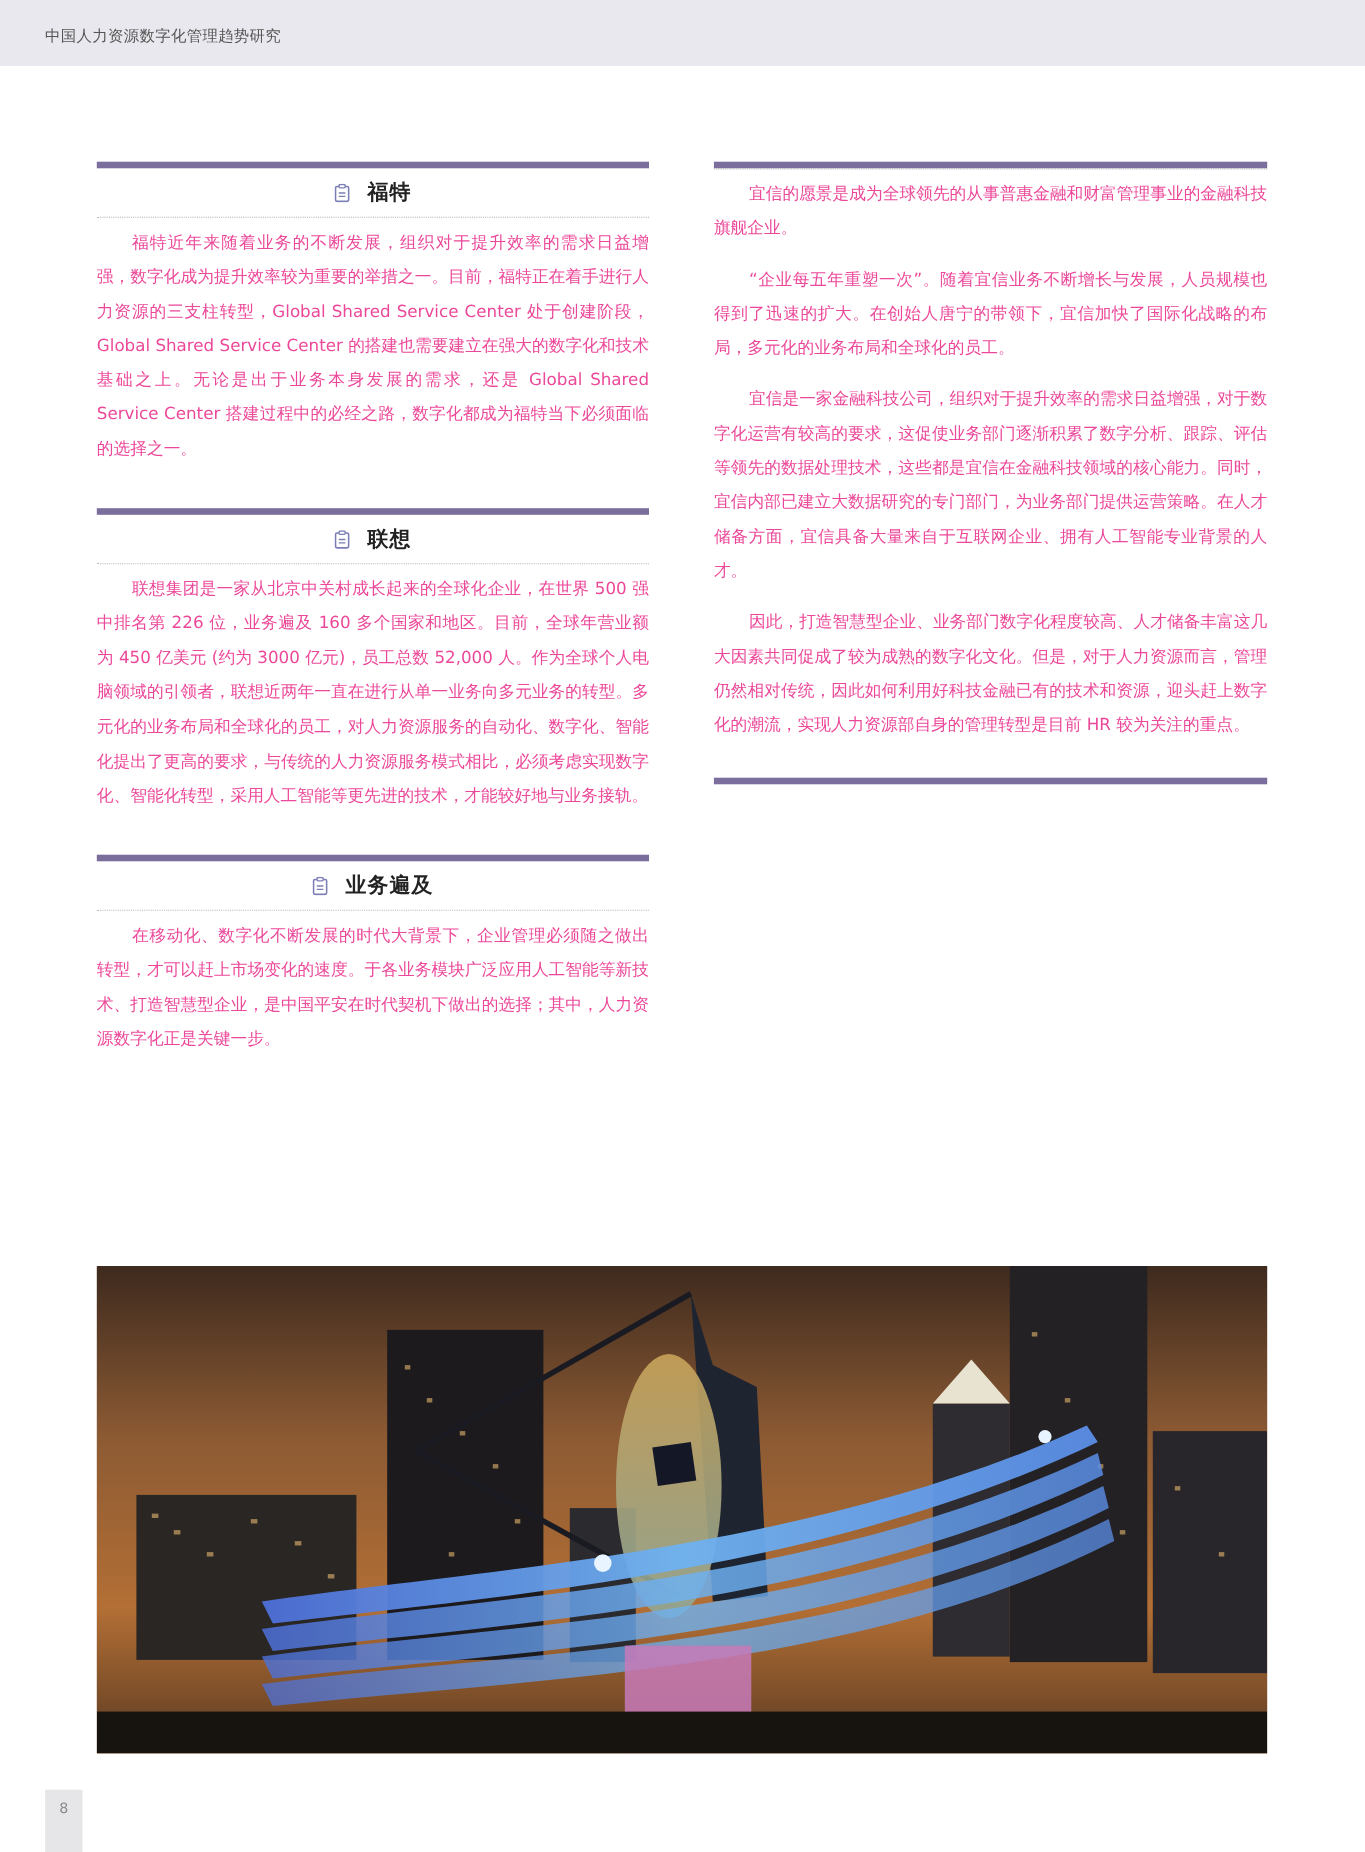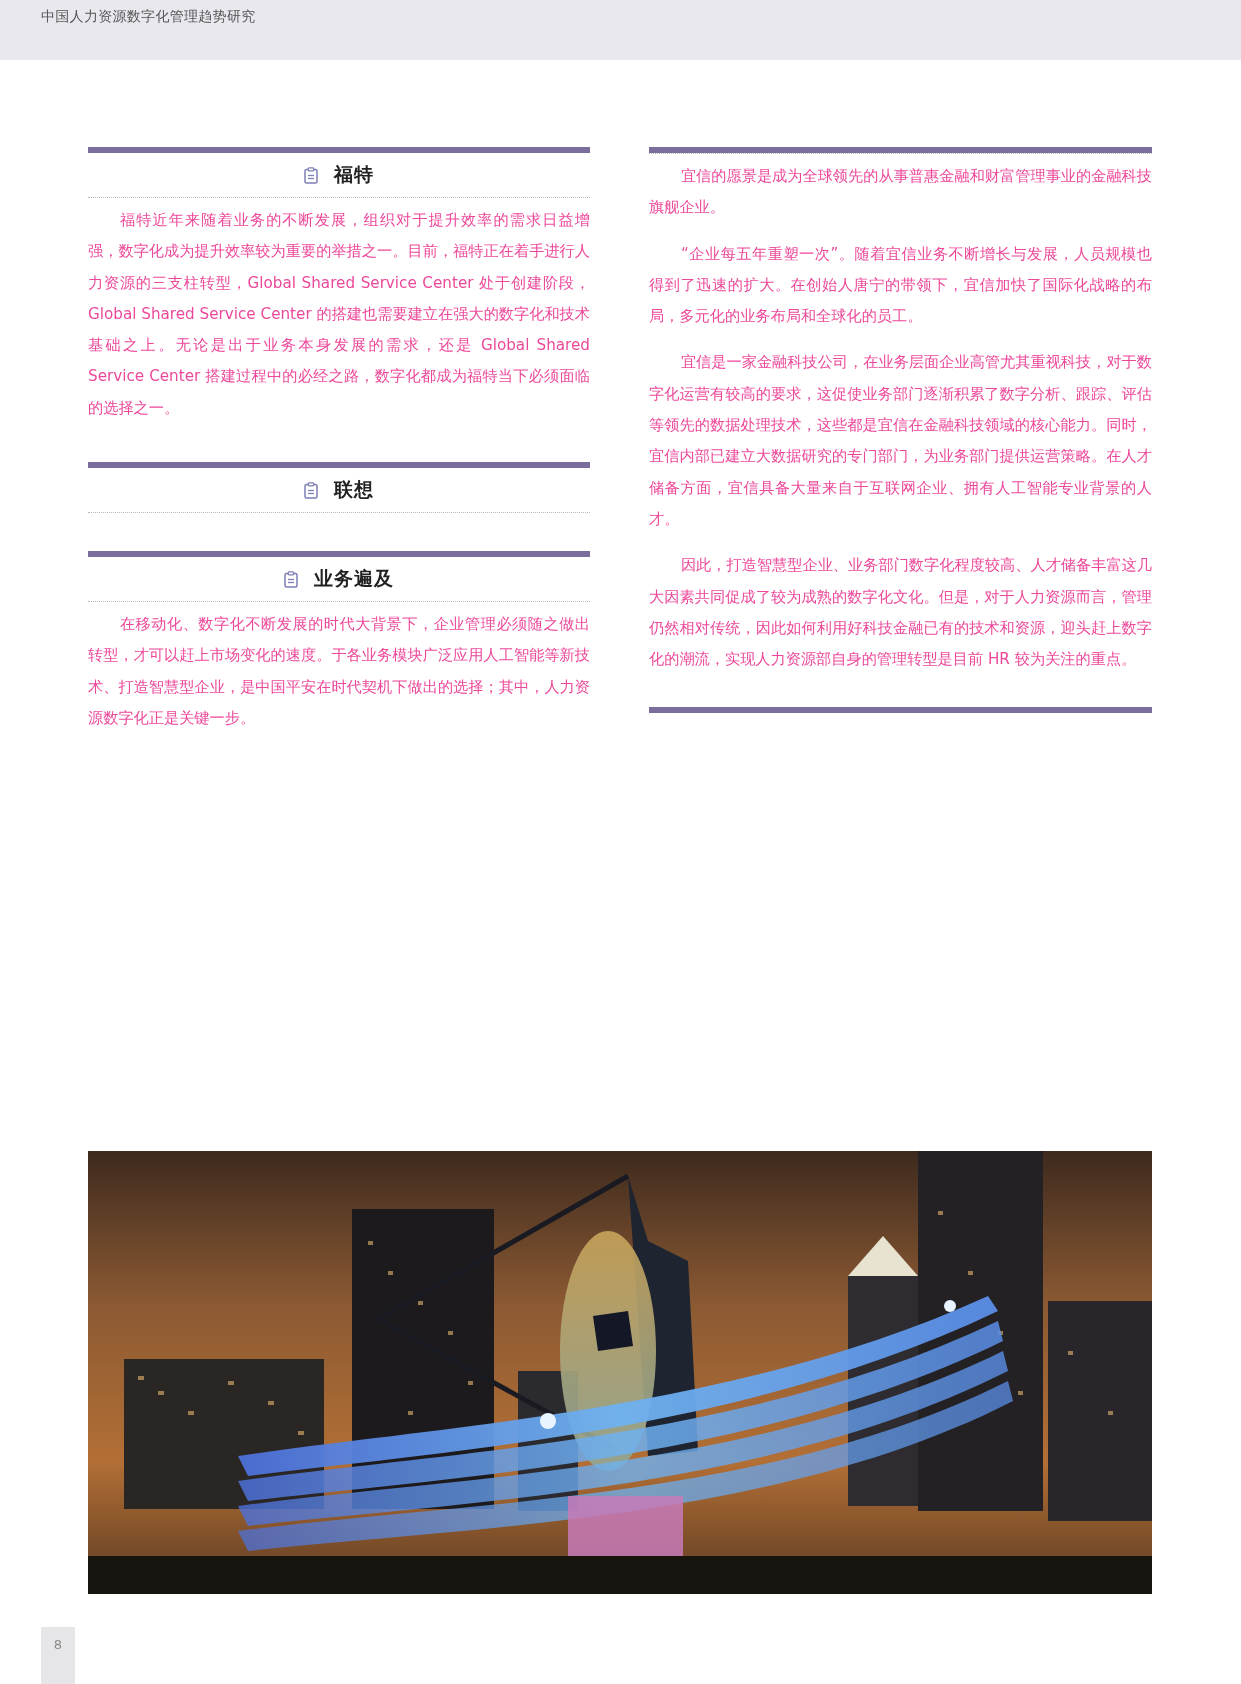--- a/index.html
+++ b/index.html
@@ -17,21 +17,21 @@
     .header-bar {
       position: absolute;
       left: 0; top: 0;
       width: 1241px;
       height: 60px;
       background: #e9e8ee;
     }
     .header-title {
       position: absolute;
       left: 41px;
-      top: 8px;
+      top: 24px;
       font-size: 14px;
       color: #555555;
       letter-spacing: 0.3px;
     }
     .column {
       position: absolute;
       top: 147px;
     }
     .col-left { left: 88px; width: 502px; }
     .col-right { left: 649px; width: 503px; }
@@ -143,20 +143,21 @@
         <svg width="14" height="17" viewBox="0 0 14 17">
             <rect x="1" y="2.5" width="12" height="13.5" rx="1.5" fill="none" stroke="#7b7fb5" stroke-width="1.5"></rect>
             <rect x="4.2" y="0.8" width="5.6" height="3" rx="1" fill="#fff" stroke="#7b7fb5" stroke-width="1.3"></rect>
             <line x1="4" y1="8.5" x2="10" y2="8.5" stroke="#7b7fb5" stroke-width="1.3"></line>
             <line x1="4" y1="11.5" x2="10" y2="11.5" stroke="#7b7fb5" stroke-width="1.3"></line>
           </svg>
       </span>
       <span class="section-title">联想</span>
     </div>
     <div class="dotted-rule"></div>
+    <p class="para">联想集团是一家从北京中关村成长起来的全球化企业，在世界 500 强中排名第 226 位，业务遍及 160 多个国家和地区。目前，全球年营业额为 450 亿美元 (约为 3000 亿元)，员工总数 52,000 人。作为全球个人电脑领域的引领者，联想近两年一直在进行从单一业务向多元业务的转型。多元化的业务布局和全球化的员工，对人力资源服务的自动化、数字化、智能化提出了更高的要求，与传统的人力资源服务模式相比，必须考虑实现数字化、智能化转型，采用人工智能等更先进的技术，才能较好地与业务接轨。</p>
   </div>
 
   <div class="gap-after"></div>
 
   <div class="section">
     <div class="section-bar"></div>
     <div class="section-head">
       <span class="clip-icon">
         <svg width="14" height="17" viewBox="0 0 14 17">
             <rect x="1" y="2.5" width="12" height="13.5" rx="1.5" fill="none" stroke="#7b7fb5" stroke-width="1.5"></rect>
@@ -171,21 +172,21 @@
     <p class="para">在移动化、数字化不断发展的时代大背景下，企业管理必须随之做出转型，才可以赶上市场变化的速度。于各业务模块广泛应用人工智能等新技术、打造智慧型企业，是中国平安在时代契机下做出的选择；其中，人力资源数字化正是关键一步。</p>
   </div>
 </div>
 
 <div class="column col-right">
   <div class="section">
     <div class="section-bar"></div>
     <div class="dotted-rule"></div>
     <p class="para">宜信的愿景是成为全球领先的从事普惠金融和财富管理事业的金融科技旗舰企业。</p>
     <p class="para">“企业每五年重塑一次”。随着宜信业务不断增长与发展，人员规模也得到了迅速的扩大。在创始人唐宁的带领下，宜信加快了国际化战略的布局，多元化的业务布局和全球化的员工。</p>
-    <p class="para">宜信是一家金融科技公司，在业务层面企业高管尤其重视科技，对于数字化运营有较高的要求，这促使业务部门逐渐积累了数字分析、跟踪、评估等领先的数据处理技术，这些都是宜信在金融科技领域的核心能力。同时，宜信内部已建立大数据研究的专门部门，为业务部门提供运营策略。在人才储备方面，宜信具备大量来自于互联网企业、拥有人工智能专业背景的人才。</p>
+    <p class="para">宜信是一家金融科技公司，组织对于提升效率的需求日益增强，对于数字化运营有较高的要求，这促使业务部门逐渐积累了数字分析、跟踪、评估等领先的数据处理技术，这些都是宜信在金融科技领域的核心能力。同时，宜信内部已建立大数据研究的专门部门，为业务部门提供运营策略。在人才储备方面，宜信具备大量来自于互联网企业、拥有人工智能专业背景的人才。</p>
     <p class="para">因此，打造智慧型企业、业务部门数字化程度较高、人才储备丰富这几大因素共同促成了较为成熟的数字化文化。但是，对于人力资源而言，管理仍然相对传统，因此如何利用好科技金融已有的技术和资源，迎头赶上数字化的潮流，实现人力资源部自身的管理转型是目前 HR 较为关注的重点。</p>
     <div class="closing-bar"></div>
   </div>
 </div>
 
 <div class="photo">
   <svg width="1064" height="443" viewBox="0 0 1064 443" preserveAspectRatio="none">
     <defs>
       <linearGradient id="sky" x1="0" y1="0" x2="0" y2="1">
         <stop offset="0" stop-color="#3e2a1e"></stop>

